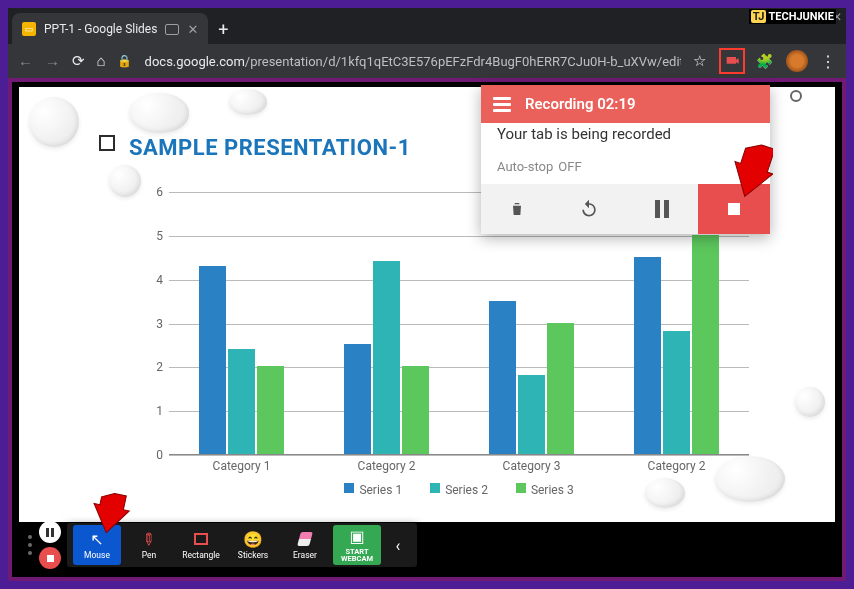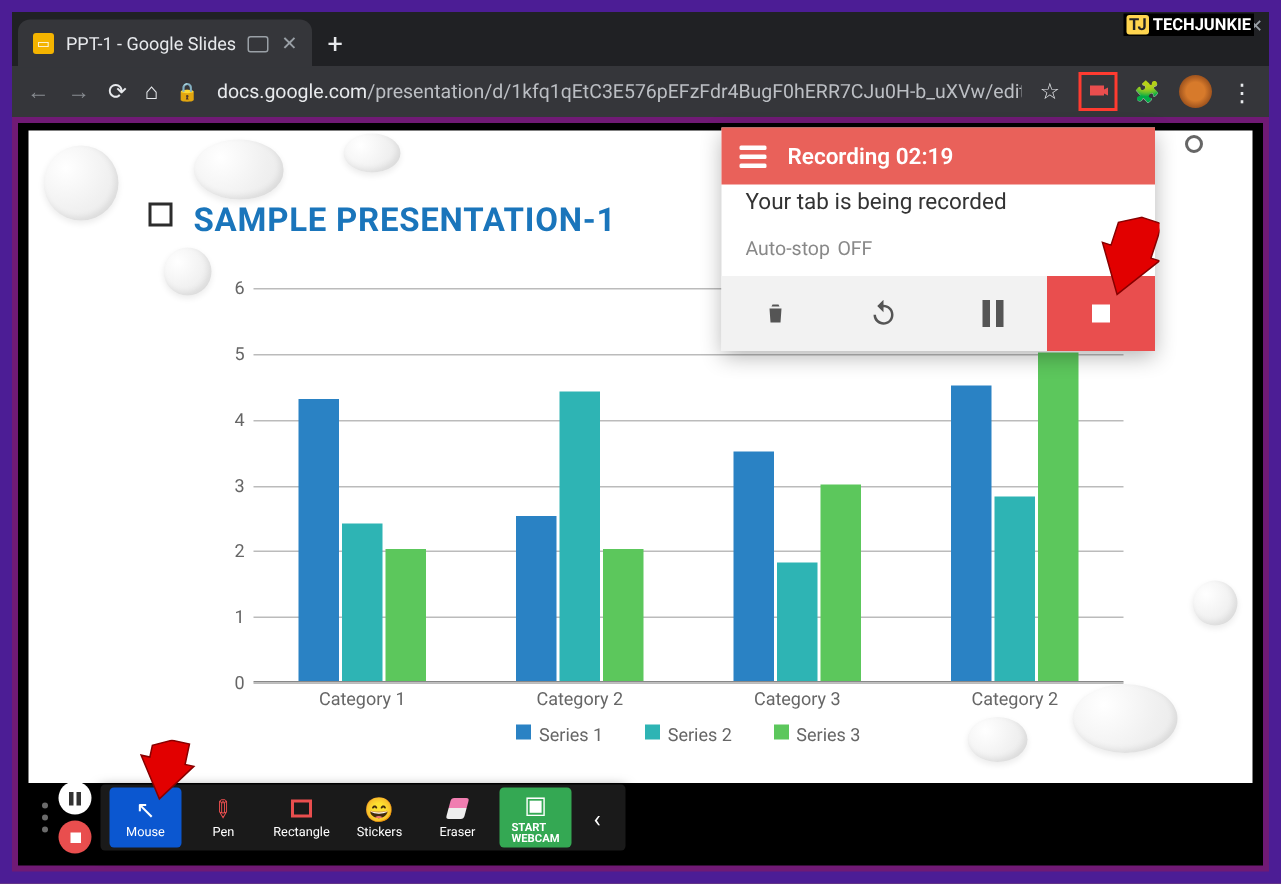--- a/index.html
+++ b/index.html
@@ -76,21 +76,21 @@
     .ctrl-circle { width:22px; height:22px; border-radius:50%; background:#fff; display:flex; align-items:center; justify-content:center; cursor:pointer; }
     .ctrl-circle.red { background:#e94e4e; }
     .mini-pause { display:flex; gap:2px; } .mini-pause i { width:3px; height:9px; background:#333; }
     .mini-stop { width:7px; height:7px; background:#fff; }
     .toolbar { background:#1a1a1a; border-radius:3px; height:44px; display:flex; align-items:center; padding:0 6px; gap:4px; box-shadow:0 2px 8px rgba(0,0,0,.5); }
     .tool { display:flex; flex-direction:column; align-items:center; justify-content:center; width:48px; height:40px; color:#fff; font-size:8.5px; cursor:pointer; border-radius:3px; gap:2px; }
     .tool.active { background:#0b57d0; }
     .tool.webcam { background:#34a853; }
     .tool .ticon { font-size:16px; height:18px; display:flex; align-items:center; justify-content:center; }
     .tool .tlabel { white-space:nowrap; }
-    .tool.webcam .tlabel { font-size:7.5px; font-weight:700; line-height:1; }
+    .tool.webcam .tlabel { font-size:7.5px; font-weight:700; line-height:1; text-align:center; }
     .caret-left { width:26px; height:40px; display:flex; align-items:center; justify-content:center; color:#fff; font-size:16px; cursor:pointer; }
     
     .rect-shape { width:14px; height:12px; border:2px solid #e94e4e; }
     .pen-shape { transform:rotate(45deg); font-size:15px; color:#e94e4e; }
     .mouse-shape { font-size:15px; }
     .emoji { font-size:16px; }
     .eraser-shape { width:12px; height:14px; transform:skewX(-15deg); background:linear-gradient(#f07eb1 50%,#eee 50%); border-radius:2px; }
   </style>
 </head>
 <body>

